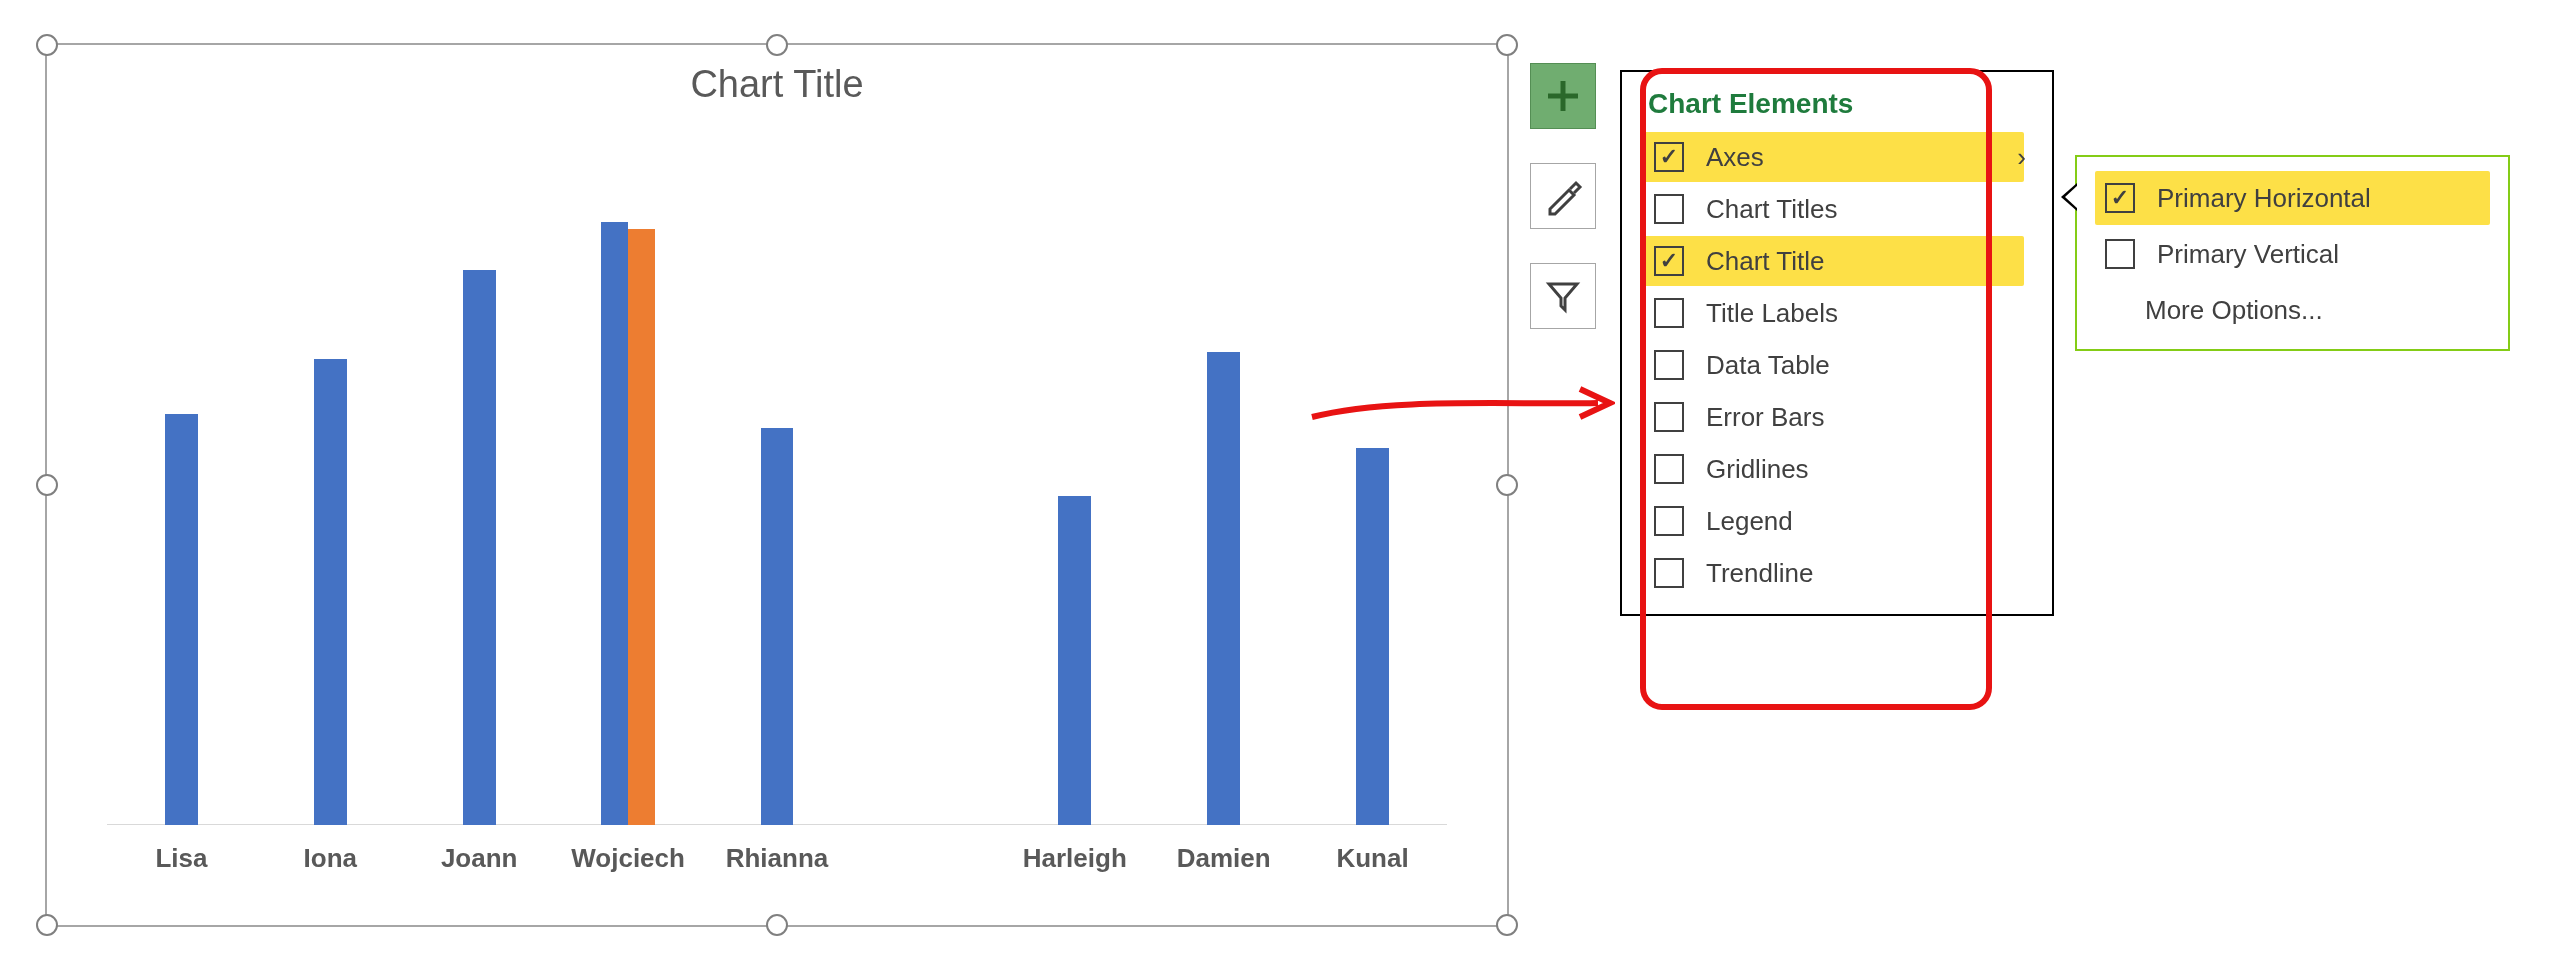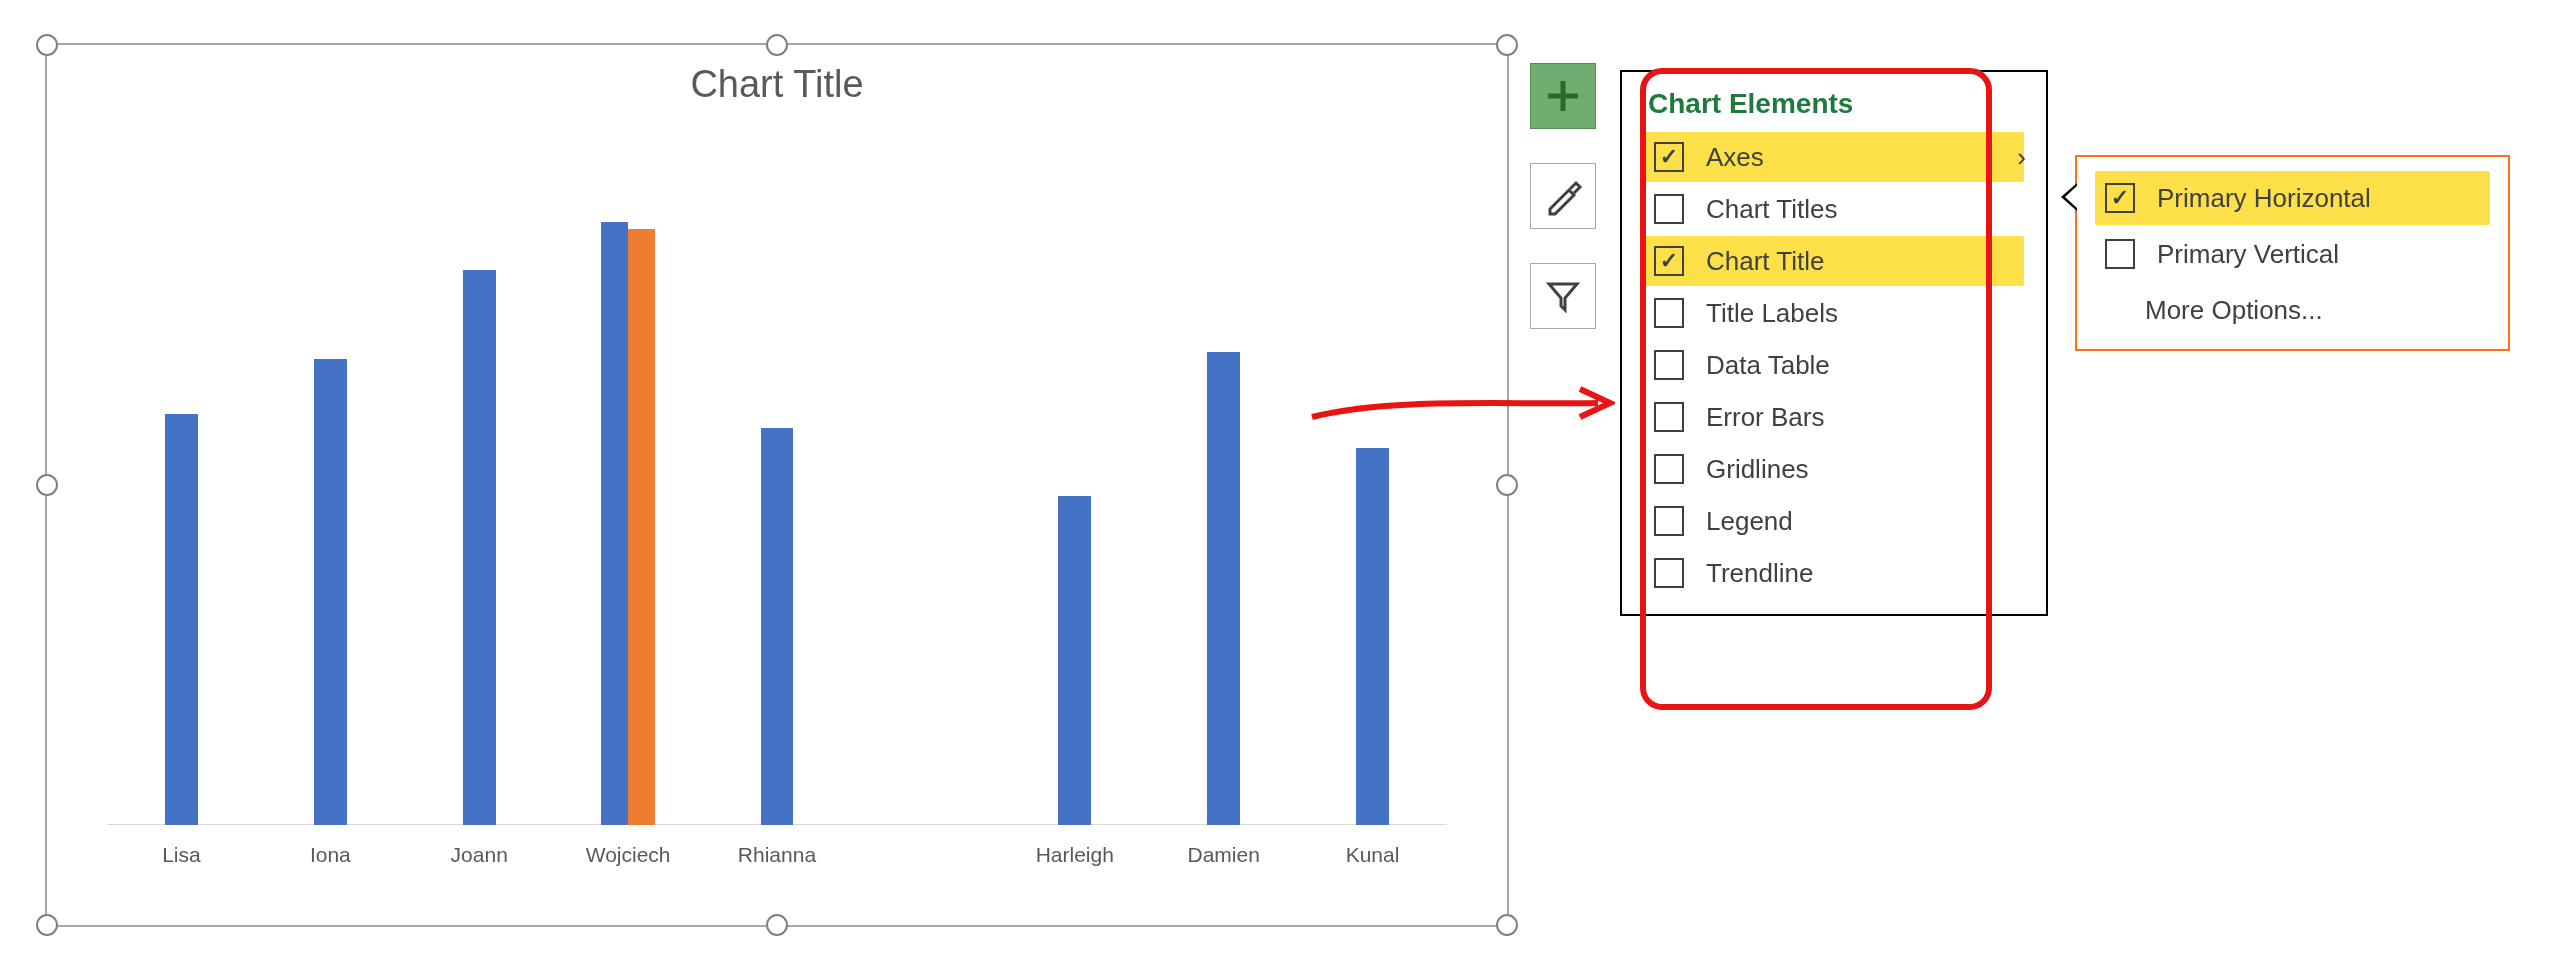--- a/index.html
+++ b/index.html
@@ -11,49 +11,49 @@
   .h-tl{top:-11px;left:-11px;} .h-tm{top:-11px;left:50%;margin-left:-11px;} .h-tr{top:-11px;right:-11px;}
   .h-ml{top:50%;left:-11px;margin-top:-11px;} .h-mr{top:50%;right:-11px;margin-top:-11px;}
   .h-bl{bottom:-11px;left:-11px;} .h-bm{bottom:-11px;left:50%;margin-left:-11px;} .h-br{bottom:-11px;right:-11px;}
 
   #chart-title{position:absolute;top:18px;left:0;right:0;text-align:center;font-size:38px;color:#595959;}
   #plot{position:absolute;top:95px;left:60px;right:60px;bottom:100px;}
   #axis-line{position:absolute;left:0;right:0;bottom:0;height:0;border-top:1.5px solid #d9d9d9;}
   #bars{position:absolute;left:0;right:0;top:0;bottom:0;}
   .col{position:absolute;bottom:0;height:100%;}
   .bar{position:absolute;bottom:0;}
-  .catlab{position:absolute;left:0;right:0;top:100%;padding-top:18px;text-align:center;font-size:21px;color:#595959;}
+  .catlab{position:absolute;left:0;right:0;top:100%;padding-top:18px;text-align:center;font-size:26px;color:#595959;font-weight:bold;}
 
   
   .fly-btn{position:absolute;left:1530px;width:64px;height:64px;border:1px solid #a6a6a6;background:#fff;display:flex;align-items:center;justify-content:center;cursor:pointer;}
   #fly-plus{top:63px;background:#70ad70;border-color:#548e54;}
   #fly-brush{top:163px;}
   #fly-funnel{top:263px;}
   #fly-plus svg line{stroke:#2a682a;stroke-width:5;}
   .fly-btn svg *{stroke:#404040;stroke-width:3;fill:none;}
 
   
-  #panel1{position:absolute;top:70px;left:1620px;width:380px;border:2px solid #000;background:#fff;padding:16px 22px 14px 22px;}
+  #panel1{position:absolute;top:70px;left:1620px;width:380px;border:2px solid #000;background:#fff;padding:16px 28px 14px 22px;}
   #panel1-title{font-weight:bold;color:#1f7b3d;margin:0 0 12px 4px;font-size:28px;}
   .opt{display:flex;align-items:center;height:50px;padding:0 10px;margin:2px 0;position:relative;border-radius:2px;cursor:pointer;}
   .opt.hl{background:#fde047;}
   .opt.active .chev{display:block;}
   .chev{display:none;position:absolute;right:-2px;top:50%;transform:translateY(-50%);font-size:26px;color:#404040;}
   .cbx{width:26px;height:26px;border:2px solid #404040;margin-right:22px;flex:0 0 26px;display:flex;align-items:center;justify-content:center;}
   .cbx.on::after{content:'\2713';font-size:22px;line-height:22px;color:#404040;font-weight:bold;}
   .opt-lab{font-size:26px;color:#404040;}
 
   
   #arrow{position:absolute;top:385px;left:1310px;width:305px;height:50px;pointer-events:none;}
 
   
   #redbox{position:absolute;top:68px;left:1640px;width:340px;height:630px;border:6px solid #e81313;border-radius:22px;pointer-events:none;}
 
   
-  #panel2{position:absolute;top:155px;left:2075px;width:395px;border:2px solid #f97316;background:#fff;padding:12px 18px 10px 18px;}
+  #panel2{position:absolute;top:155px;left:2075px;width:395px;border:2px solid #84cc16;background:#fff;padding:12px 18px 10px 18px;}
   #panel2 .opt{height:54px;}
   #panel2 .more{padding-left:50px;}
   
   #panel2::before{content:'';position:absolute;left:-16px;top:26px;width:0;height:0;border-top:14px solid transparent;border-bottom:14px solid transparent;border-right:16px solid #000;}
   #panel2::after{content:'';position:absolute;left:-12px;top:28px;width:0;height:0;border-top:12px solid transparent;border-bottom:12px solid transparent;border-right:13px solid #fff;}
 </style>
 </head>
 <body>
 <div id="stage" style="transform: scale(1);">
 

